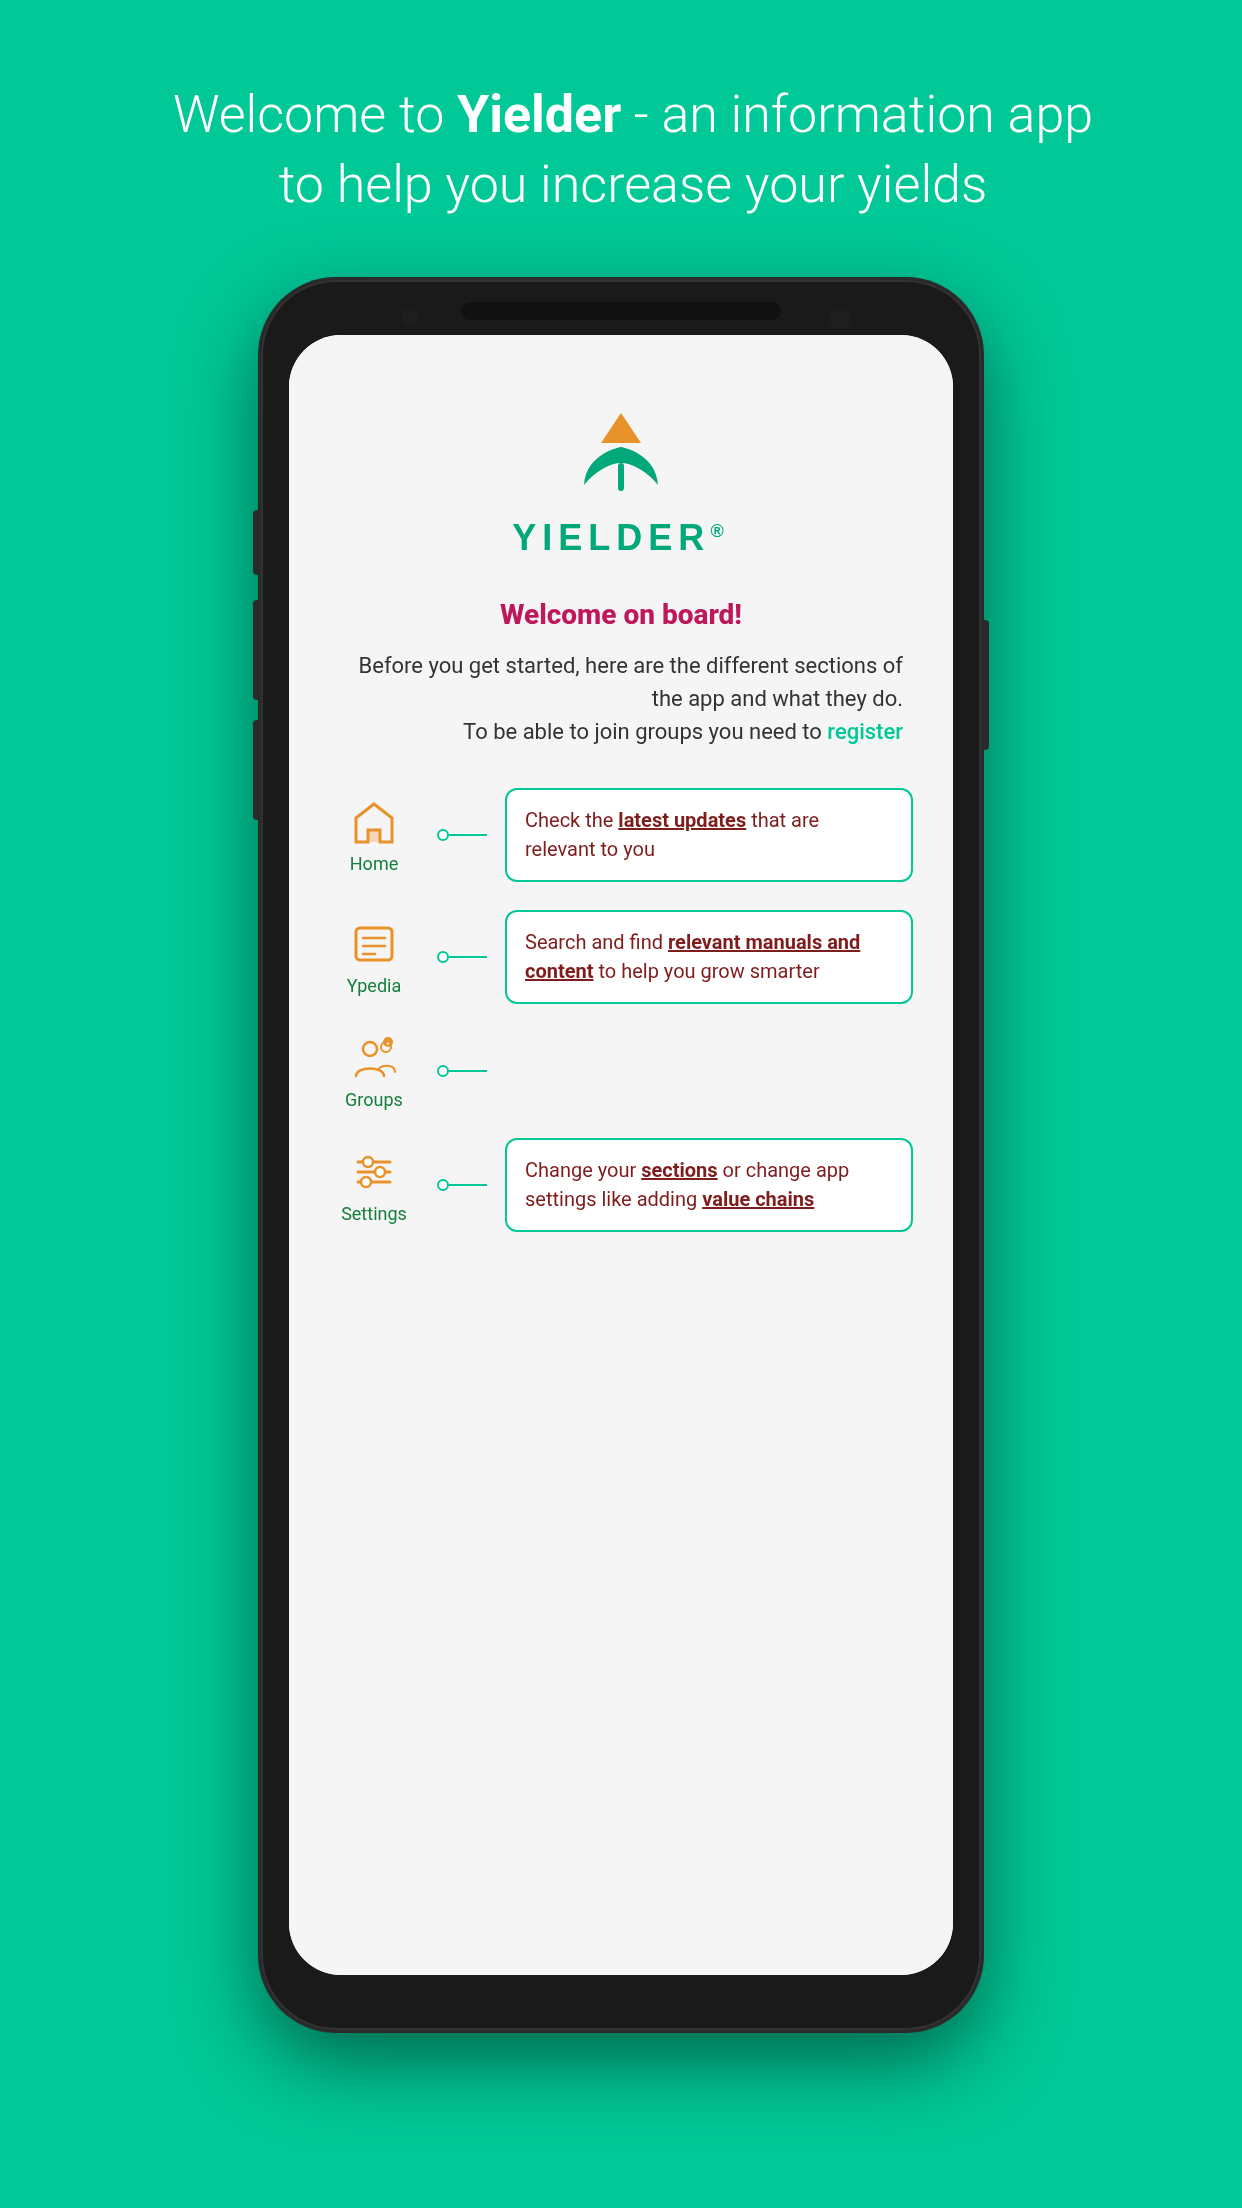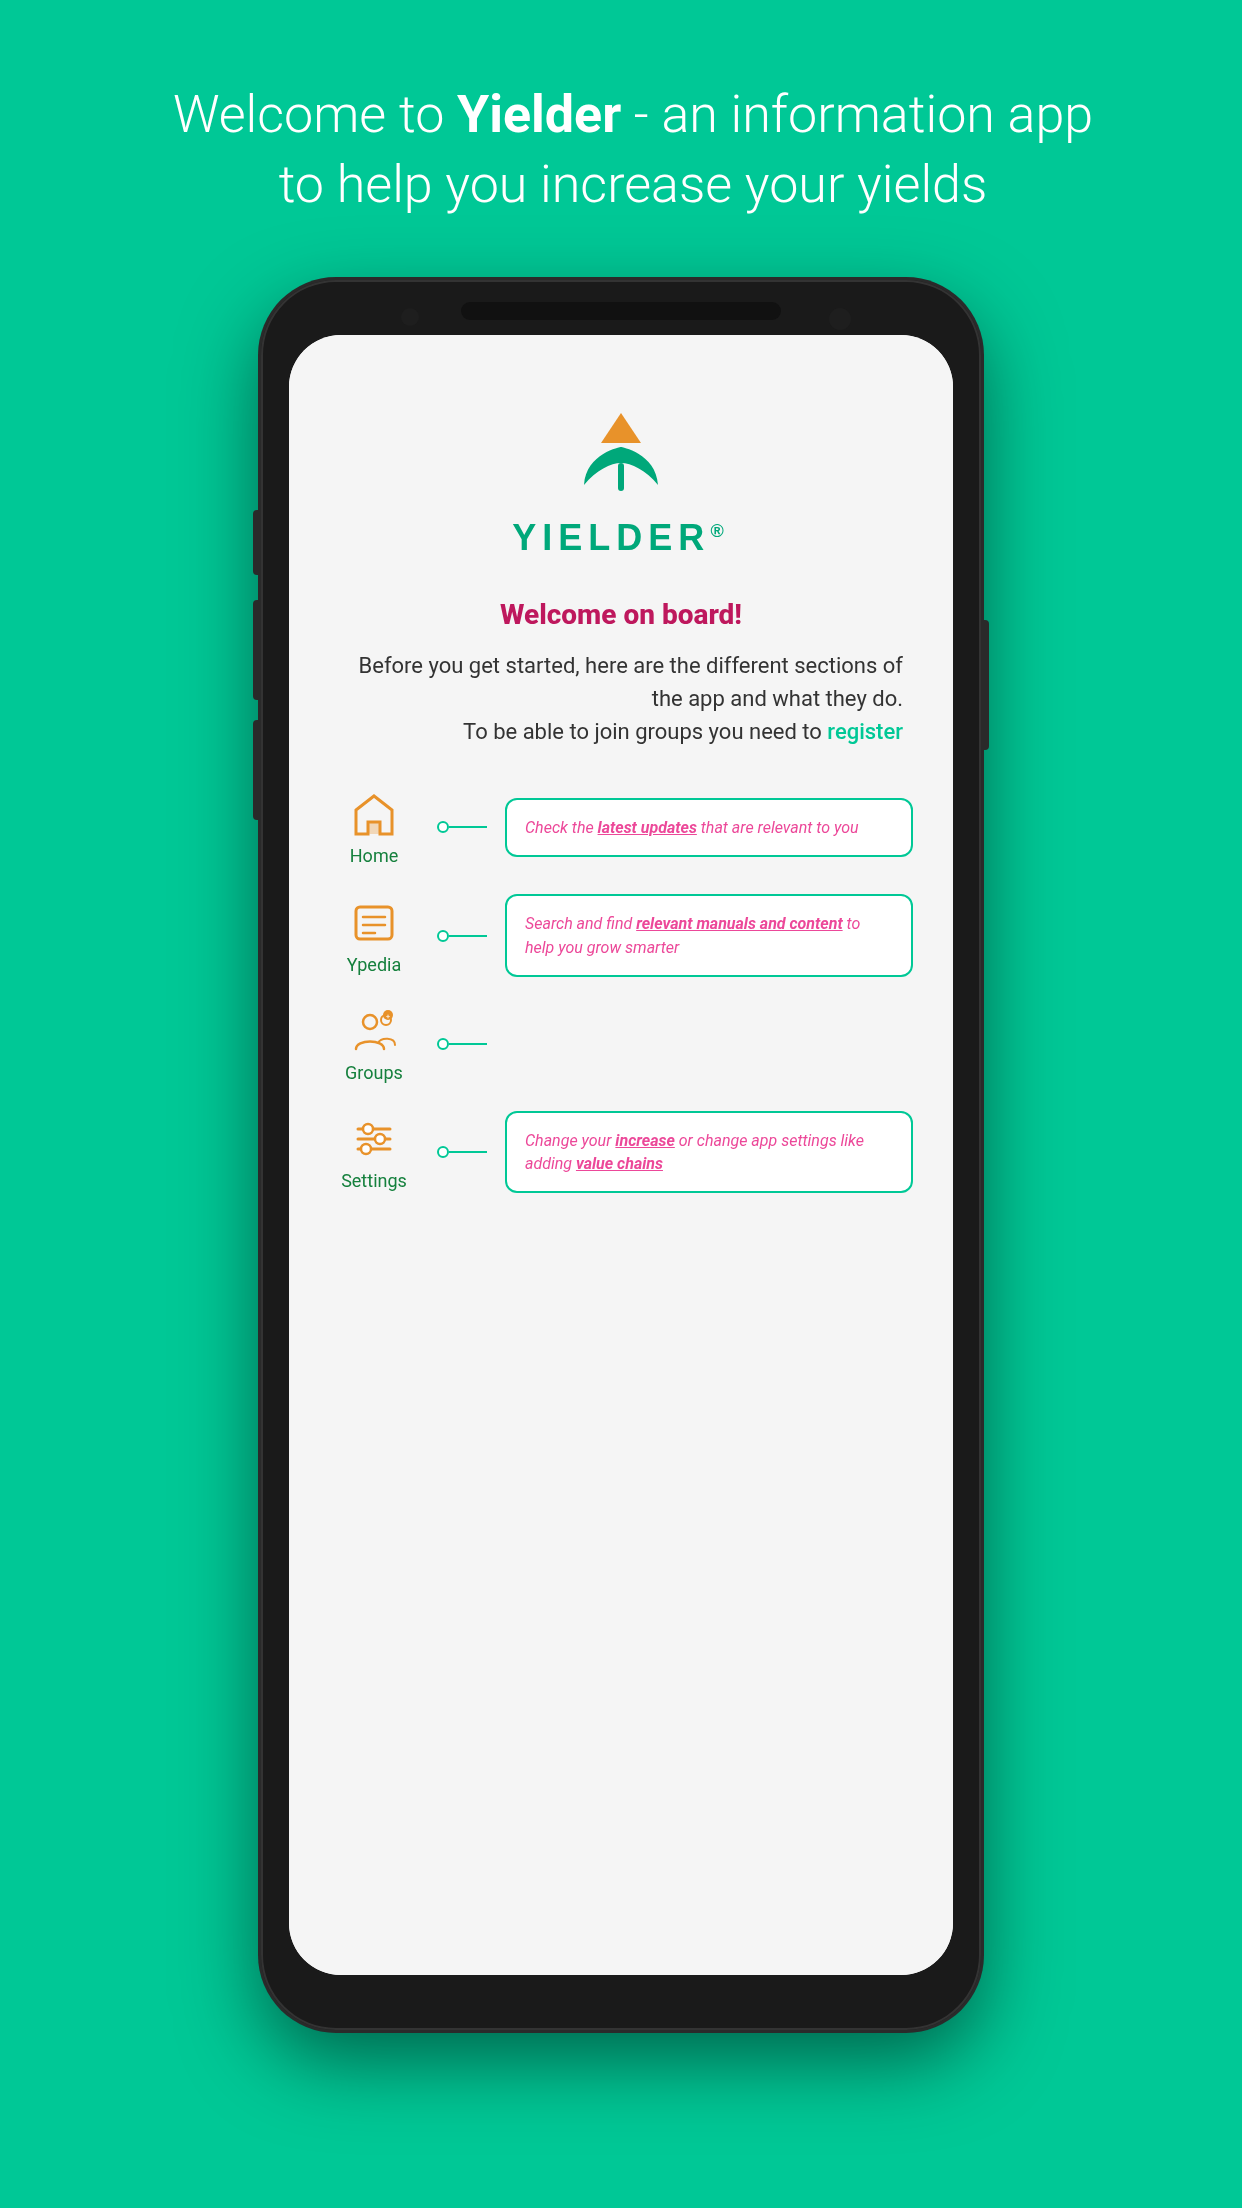--- a/index.html
+++ b/index.html
@@ -257,24 +257,23 @@
 
     .feature-bubble {
       flex: 1;
       border: 2px solid #00C896;
       border-radius: 12px;
       padding: 16px 18px;
       background: white;
     }
 
     .feature-bubble-text {
-      font-size: 16px;
-      color: #ec4899;
+      font-size: 20px;
+      color: #7f1d1d;
       line-height: 1.45;
-      font-style: italic;
     }
 
     .feature-bubble-text .highlight {
       font-weight: 700;
       text-decoration: underline;
     }
   </style>
 </head>
 <body>
 
@@ -397,21 +396,21 @@
               <circle cx="18" cy="36" r="5" fill="white" stroke="#E8922A" stroke-width="2.5"></circle>
             </svg>
             <span class="feature-label">Settings</span>
           </div>
           <div class="feature-connector">
             <div class="connector-dot"></div>
             <div class="connector-line"></div>
           </div>
           <div class="feature-bubble">
             <span class="feature-bubble-text">
-              Change your <span class="highlight">increase</span> or change app settings like adding <span class="highlight">value chains</span>
+              Change your <span class="highlight">sections</span> or change app settings like adding <span class="highlight">value chains</span>
             </span>
           </div>
         </div>
 
       </div>
     </div>
   </div>
 </div>
 
 </body></html>

